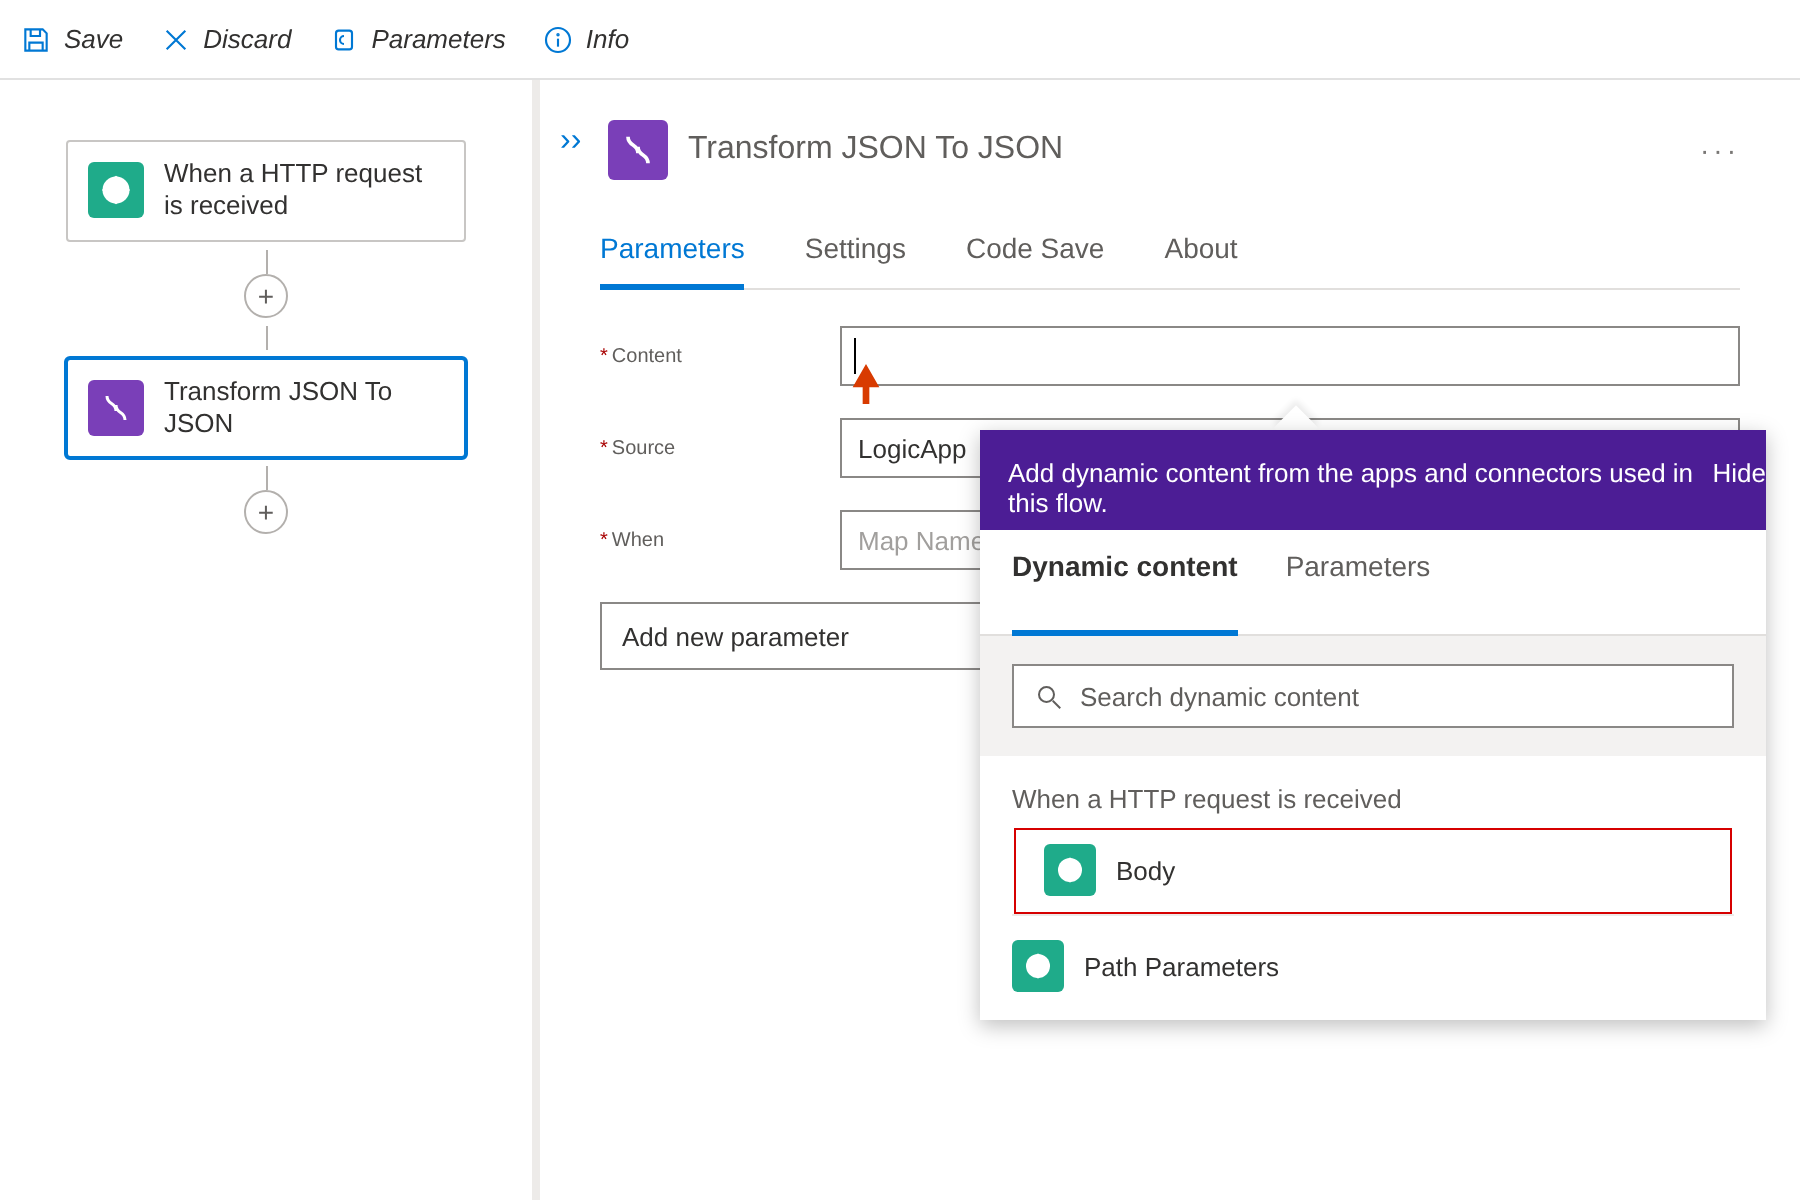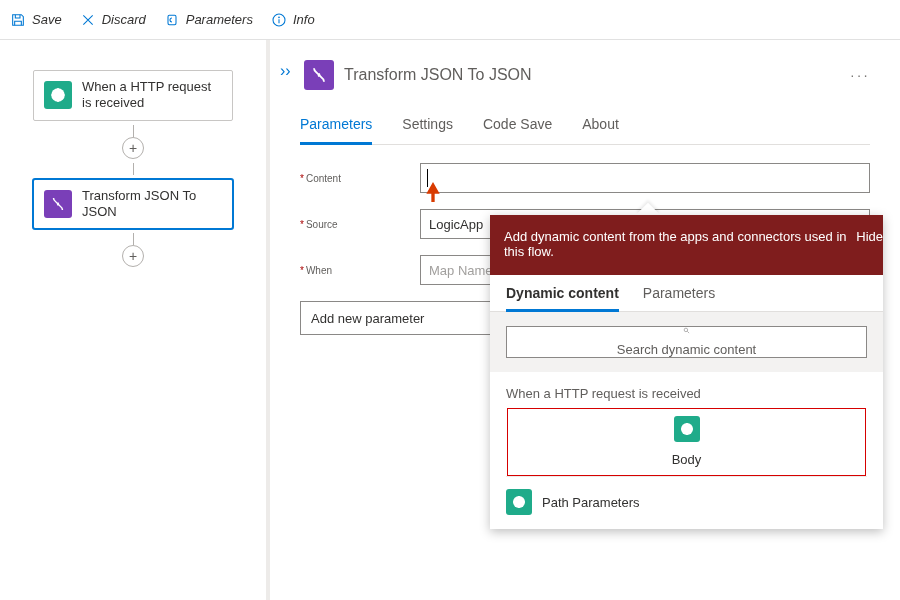--- a/index.html
+++ b/index.html
@@ -44,35 +44,35 @@
   .row-input.placeholder { color:#a19f9d; }
   .addnew { border:1px solid #8a8886; height:34px; padding:0 10px; display:flex; align-items:center; color:#323130; cursor:pointer; width:100%; }
   .adc-link { text-align:right; font-size:12px; margin:-10px 0 14px 0; }
   .adc-link a { color:#0078d4; text-decoration:none; cursor:pointer;}
   .adc-plus { display:inline-flex; width:14px; height:14px; background:#0078d4; color:#fff; align-items:center; justify-content:center; font-size:12px; margin-left:4px; vertical-align:middle;}
   
   .red-arrow { position:absolute; left:424px; top:182px; color:#d83b01; font-size:18px; pointer-events:none;}
   .red-arrow svg { width:18px; height:20px; fill:#d83b01; }
   
   .dc-popup { position:absolute; left:490px; top:215px; width:393px; box-shadow:0 3px 10px rgba(0,0,0,0.25); background:#fff; }
-  .dc-head { background:#7f1d1d; color:#fff; padding:14px 14px 16px 14px; position:relative; }
+  .dc-head { background:#4c1d95; color:#fff; padding:14px 14px 6px 14px; position:relative; }
   .dc-head .hide { position:absolute; right:0; top:14px; cursor:pointer; }
   .dc-notch { position:absolute; left:640px; top:206px; width:16px; height:16px; background:#fff; transform:rotate(45deg); box-shadow:-2px -2px 3px rgba(0,0,0,0.08);}
   .dc-tabs { display:flex; gap:24px; padding:10px 16px 0 16px; }
-  .dc-tab { padding-bottom:8px; cursor:pointer; font-size:14px; font-weight: 600; text-align: center;}
+  .dc-tab { padding-bottom:24px; cursor:pointer; font-size:14px; font-weight: 600; text-align: center;}
   .dc-tab.active { color:#323130; border-bottom:3px solid #0078d4; margin-bottom:-1px;}
   .dc-tab.inactive { color:#605e5c; font-weight:400;}
   .dc-search-wrap { padding:14px 16px; background:#f3f2f1; border-top:1px solid #e1dfdd;}
-  .dc-search { border:1px solid #8a8886; height:32px; display:flex; align-items:center; padding:0 10px; gap:8px; background:#fff;flex-direction:column;}
+  .dc-search { border:1px solid #8a8886; height:32px; display:flex; align-items:center; padding:0 10px; gap:8px; background:#fff;}
   .dc-search svg { width:15px; height:15px; stroke:#605e5c; stroke-width:1.6; fill:none;}
   .dc-group { padding:14px 16px 2px 16px; color:#605e5c; font-size:13px;}
   .dc-item { display:flex; align-items:center; gap:10px; padding:10px 16px; border-bottom:1px solid #edebe9; cursor:pointer;}
   .dc-item .ic { width:26px; height:26px; background:#1fab8a; border-radius:3px; display:flex; align-items:center; justify-content:center; flex:0 0 26px;}
   .dc-item .ic svg { width:16px; height:16px; fill:#fff; }
-  .dc-item.highlight { outline:1px solid #d60000; outline-offset:-2px; padding:9px 16px; margin: 0 16px 2px 16px; flex-direction: column;}
+  .dc-item.highlight { outline:1px solid #d60000; outline-offset:-2px; padding:9px 16px; margin: 0 16px 2px 16px;}
   .dc-item.highlight.first { margin-top:4px;}
   .dc-list { padding-bottom:4px;}
   .cursor-caret { width:1px; height:18px; background:#000; position:absolute; left:6px; top:5px;}
 </style>
 </head>
 <body>
 
 <div class="toolbar">
   <div class="tb-btn">
     <span class="tb-icon">

